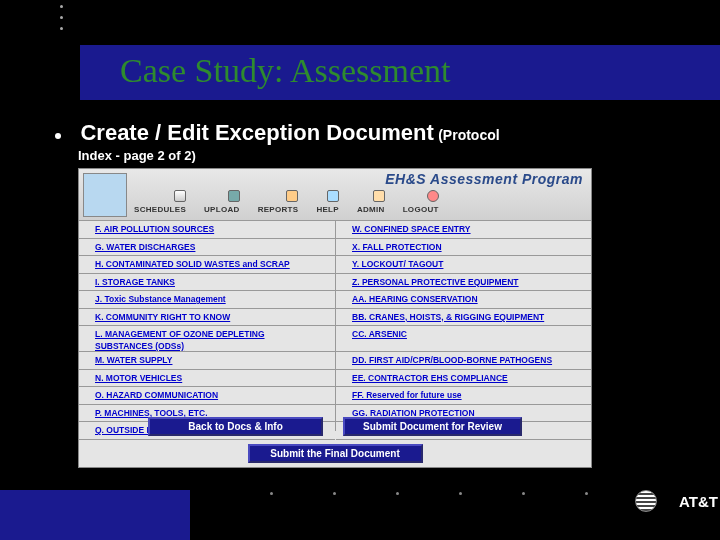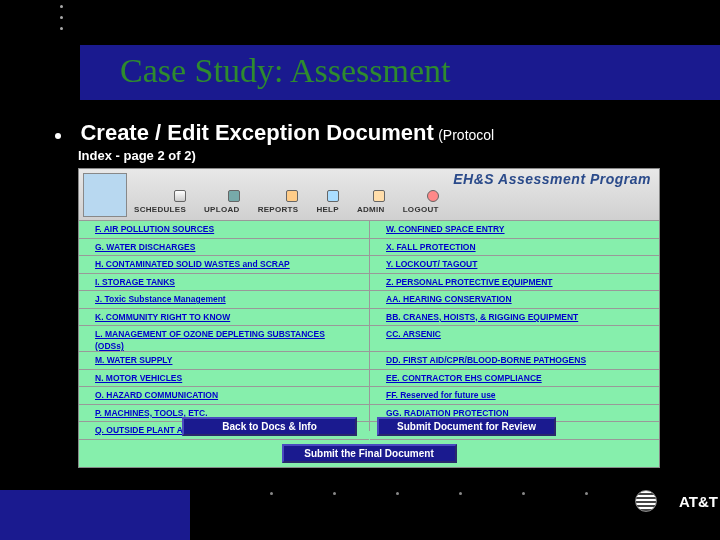--- a/index.html
+++ b/index.html
@@ -60,39 +60,39 @@
   .bullet-main {
     font-family: Verdana, sans-serif;
     font-size: 22px;
     font-weight: bold;
     color: #fff;
     text-align: right;
   }
   .bullet-sub {
     font-family: Verdana, sans-serif;
     font-size: 14px;
-    font-weight: normal;
+    font-weight: bold;
     color: #fff;
   }
   .bullet-sub2 {
     position: absolute;
     top: 148px;
     left: 78px;
     font-family: Verdana, sans-serif;
     font-size: 13px;
     font-weight: bold;
     color: #fff;
   }
   .app-window {
     position: absolute;
     top: 168px;
     left: 78px;
-    width: 582px;
+    width: 514px;
     height: 300px;
-    background: #86efac;
+    background: #e5e5e5;
     border: 1px solid #888;
   }
   .app-header {
     height: 52px;
     background: linear-gradient(#e8e8e8, #d0d0d0);
     border-bottom: 1px solid #999;
     position: relative;
   }
   .app-logo-box {
     position: absolute;

